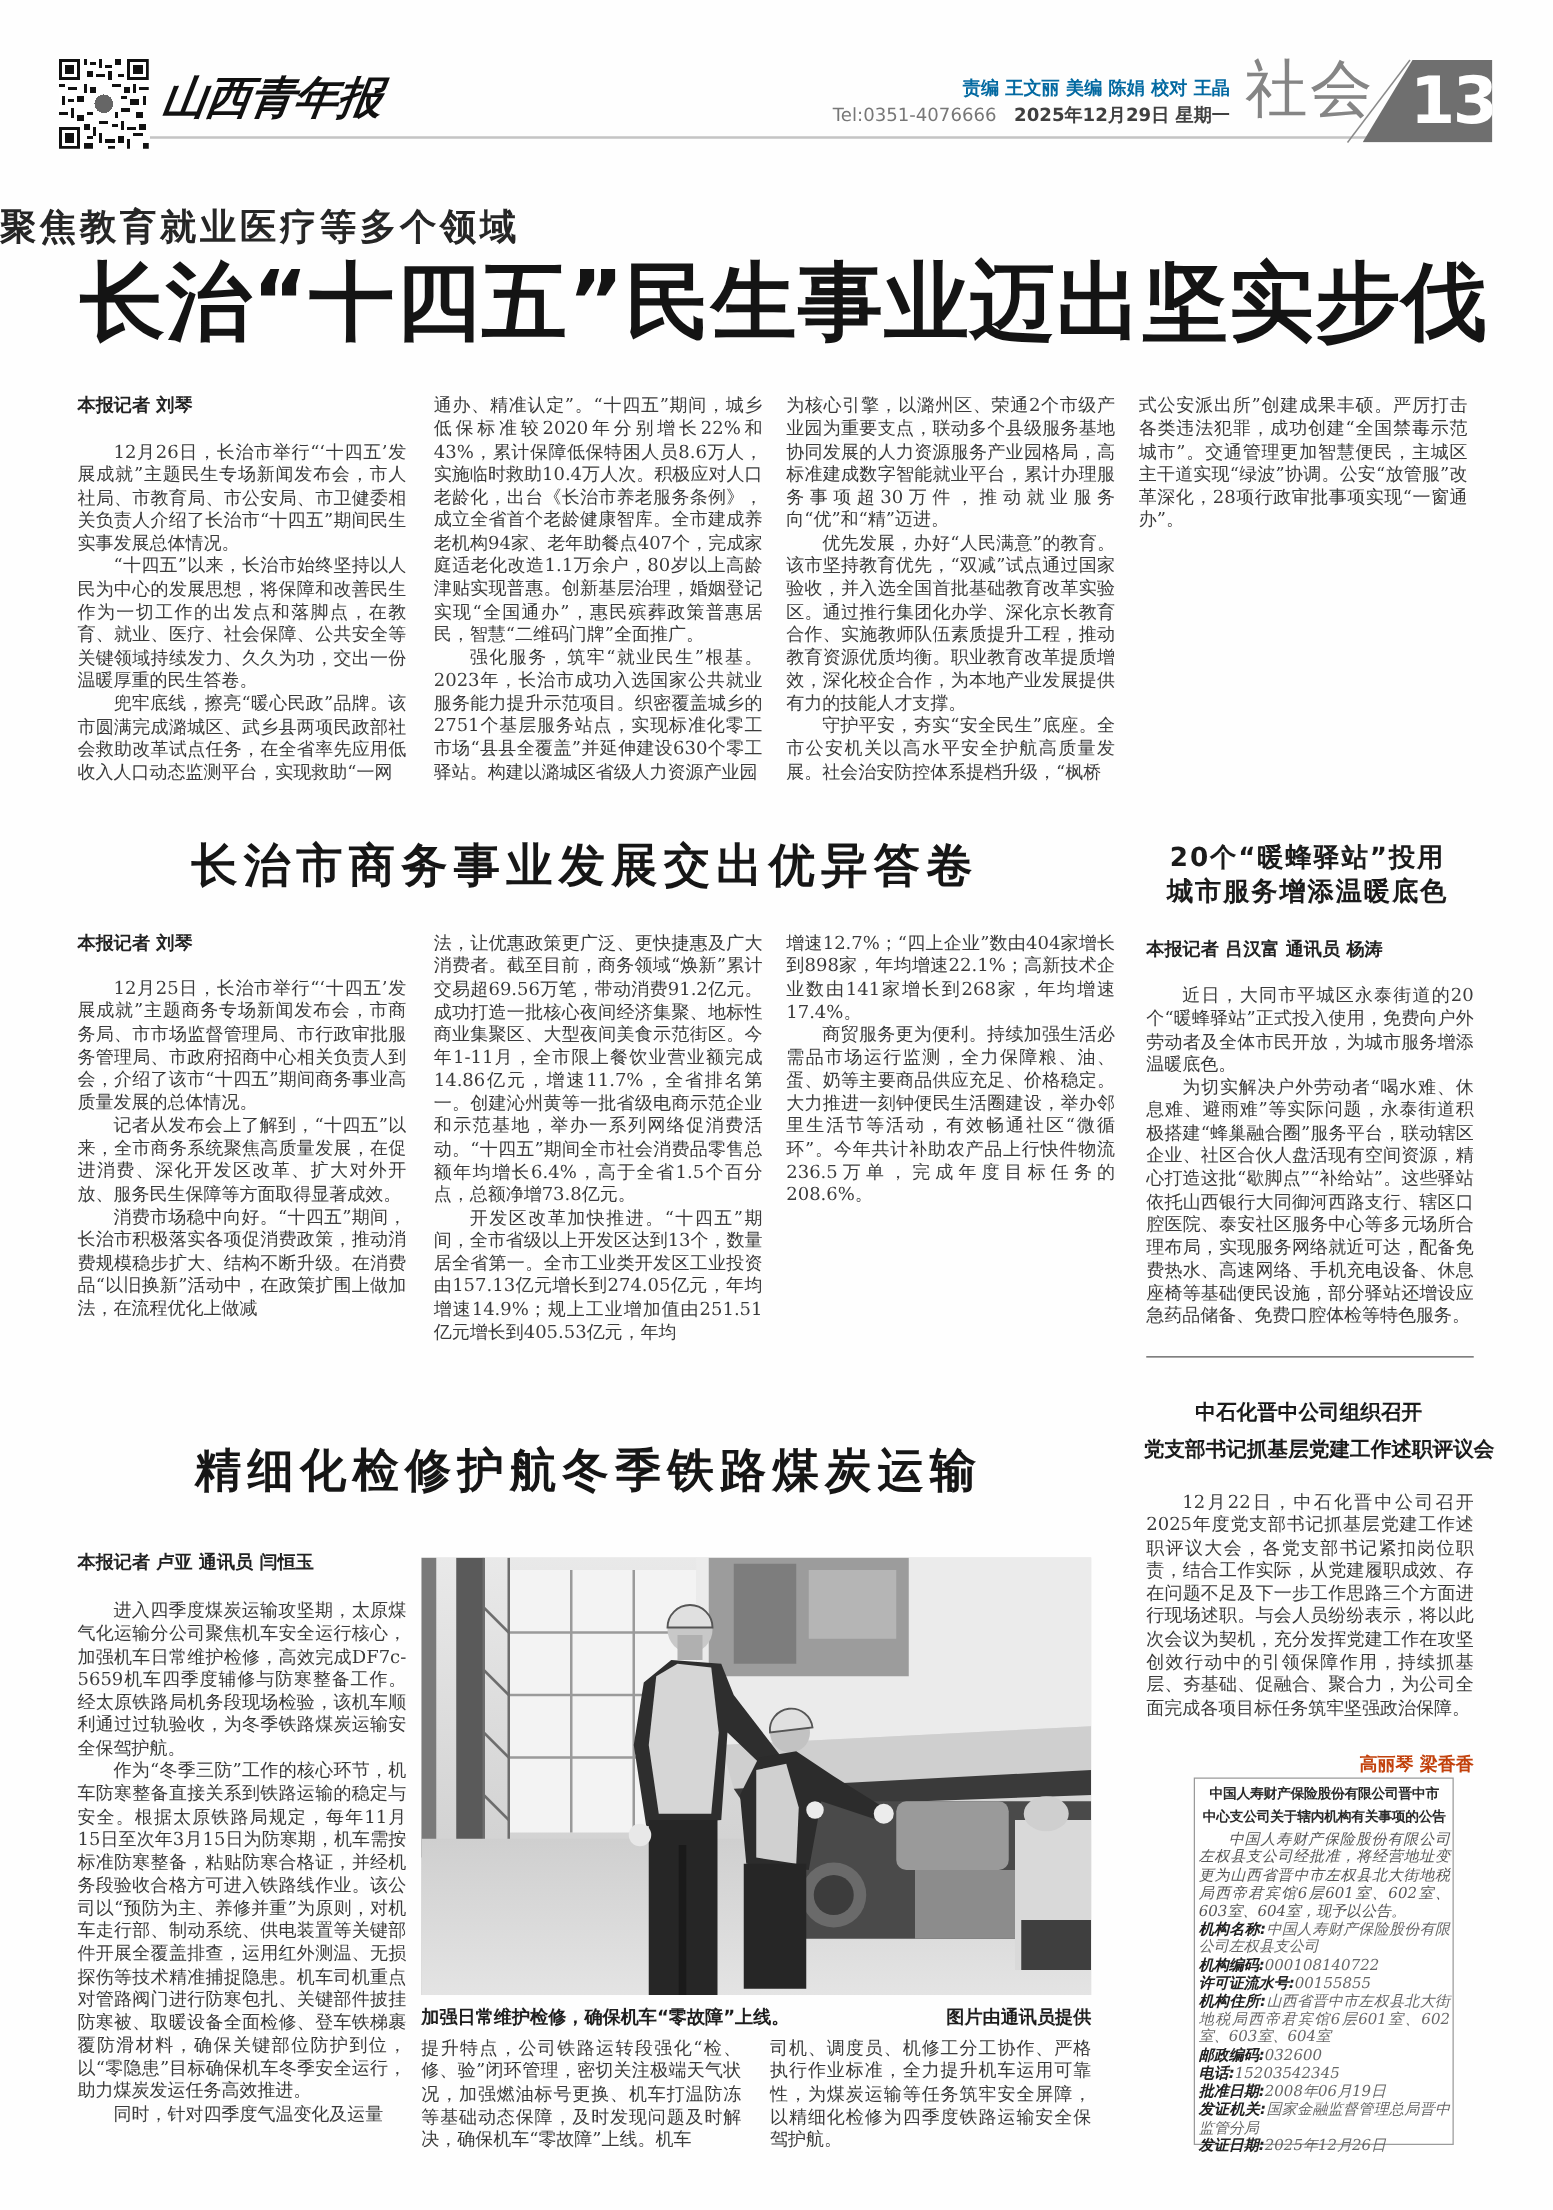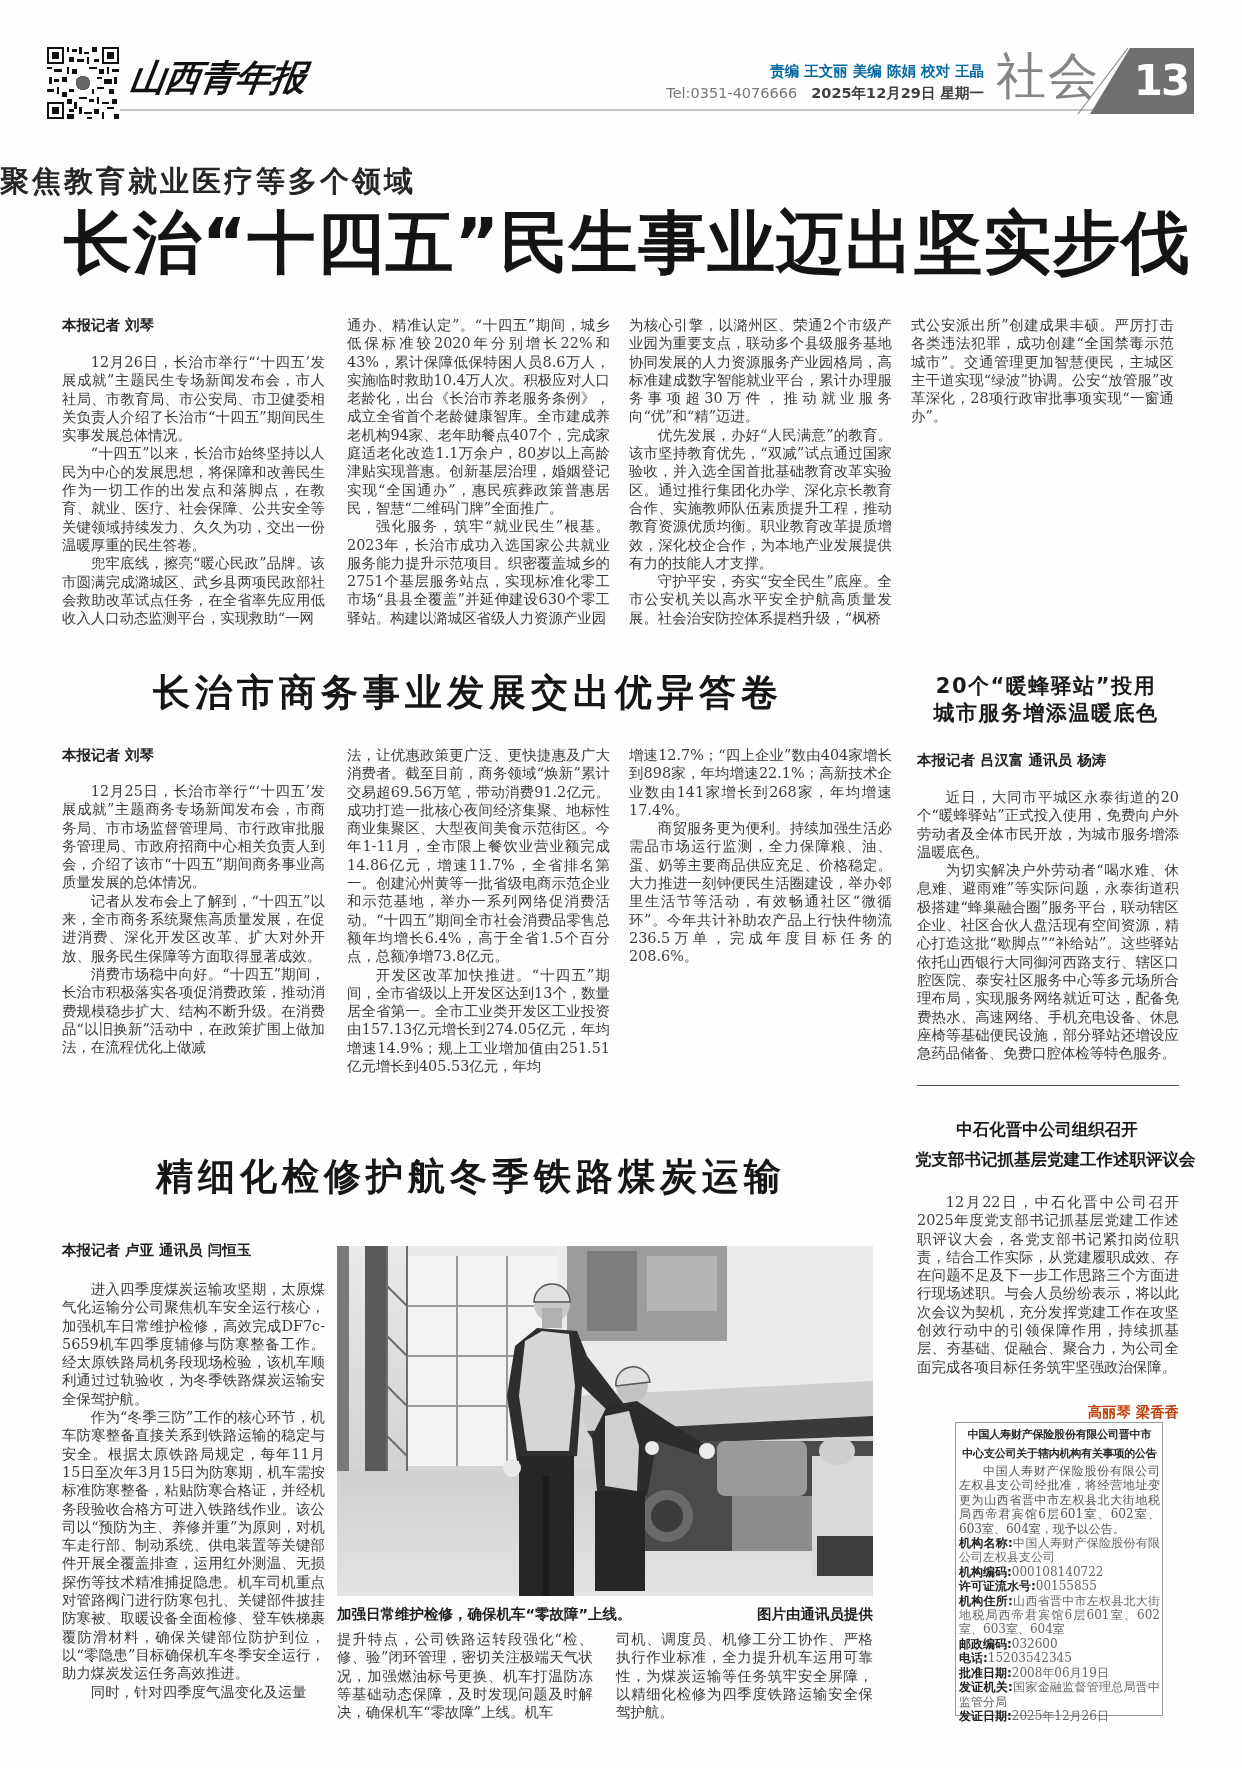--- a/index.html
+++ b/index.html
@@ -8,24 +8,24 @@
 
   
   .qr { left:47px; top:47px; width:72px; height:72px; }
   .logo { left:130px; top:54px; font-family:"DejaVu Serif", serif; font-style:italic; font-weight:bold; font-size:36px; letter-spacing:-1px; color:#111; transform:skewX(-8deg); white-space:nowrap; }
   .header-rule { left:120px; top:109px; width:985px; height:2px; background:#c4c4c4; }
   .hdr-meta { right:258px; text-align:right; white-space:nowrap; font-family:"DejaVu Sans", sans-serif; font-size:14.5px; line-height:18px; }
   .hdr-editors { top:62px; font-weight:bold; color:#0369a1; }
   .hdr-line2 { top:84px; }
   .hdr-tel { color:#777; font-weight:normal; margin-right:14px; }
   .hdr-date { color:#404040; font-weight:bold; }
-  .section-name { left:996px; top:46px; font-family:Liberation Sans, sans-serif; font-size:50px; line-height:60px; color:#858585; letter-spacing:2px; white-space:nowrap; }
+  .section-name { left:996px; top:46px; font-family:Liberation Mono, monospace; font-size:50px; line-height:60px; color:#858585; letter-spacing:2px; white-space:nowrap; }
   .slash { left:1076px; top:46px; width:60px; height:70px; }
   .page-block { left:1090px; top:48px; width:104px; height:66px; background:#6f6f6f; clip-path:polygon(40px 0, 104px 0, 104px 66px, 0 66px); }
-  .page-num { position:absolute; left:38px; right:0; top:2px; text-align:center; font-family:"DejaVu Sans", sans-serif; font-weight:bold; font-size:42px; line-height:62px; color:#fff; letter-spacing:-2px; }
+  .page-num { position:absolute; left:38px; right:0; top:2px; text-align:center; font-family:"DejaVu Sans", sans-serif; font-weight:bold; font-size:52px; line-height:62px; color:#fff; letter-spacing:-2px; }
 
   
   .kicker { left:0; width:1242px; top:164px; text-align:left; font-family:"DejaVu Serif", serif; font-weight:bold; font-size:29px; line-height:34px; color:#262626; letter-spacing:3px; }
   .headline { left:0; width:1254px; top:205px; text-align:center; font-family:"DejaVu Sans", sans-serif; font-weight:bold; font-size:68px; line-height:76px; color:#141414; letter-spacing:1px; white-space:nowrap; }
   .h2 { font-family:"DejaVu Sans", sans-serif; font-weight:bold; font-size:37px; line-height:44px; color:#161616; letter-spacing:5px; white-space:nowrap; }
   .side-title { font-family:"DejaVu Sans", sans-serif; font-weight:bold; font-size:21px; line-height:27px; color:#1b1b1b; letter-spacing:1.5px; text-align:center; }
   .side-title2 { font-family:"DejaVu Sans", sans-serif; font-weight:bold; font-size:16.5px; line-height:30px; color:#1b1b1b; text-align:center; white-space:nowrap; }
 
   
   .byline { font-family:"DejaVu Sans", sans-serif; font-weight:bold; font-size:14.5px; line-height:18.3px; color:#222; white-space:nowrap; }
@@ -33,21 +33,21 @@
   .col p { margin:0; text-indent:2em; }
   .col p.cont { text-indent:0; }
   .signature { font-family:"DejaVu Sans", sans-serif; font-weight:bold; color:#c2410c; float:right;margin-top:27px; }
 
   .side-rule { left:917px; top:1085px; width:262px; height:1px; background:#555; }
 
   
   .notice { left:955px; top:1422px; width:208px; height:294px; border:1px solid #9a9a9a; background:#fff; padding:2px 0 0 1px; box-sizing:border-box; }
   .notice-title { font-family:"DejaVu Sans", sans-serif; font-weight:bold; font-size:11px; line-height:20px; color:#2a2a2a; text-align:center; white-space:nowrap; letter-spacing:-0.2px; }
   .notice-body { font-family:"DejaVu Serif", serif; font-size:12px; line-height:14.4px; color:#555; text-align:justify; margin:0 2px; }
-  .notice-body p { margin:0; }
+  .notice-body p { margin:0;font-style:italic; }
   .notice-body .indent { text-indent:2em; }
   .nlabel { font-family:"DejaVu Sans", sans-serif; font-weight:bold; color:#222; }
   .nvalue { color:#666; }
 
   
   .photo { left:337px; top:1246px; width:536px; height:350px; background:#ddd; overflow:hidden; }
   .caption { left:337px; top:1605px; width:536px; font-family:"DejaVu Sans", sans-serif; font-weight:bold; font-size:14.5px; line-height:18px; color:#1e1e1e; white-space:nowrap; }
   .caption .credit { position:absolute; right:0; top:0; }
 </style>
 </head>

